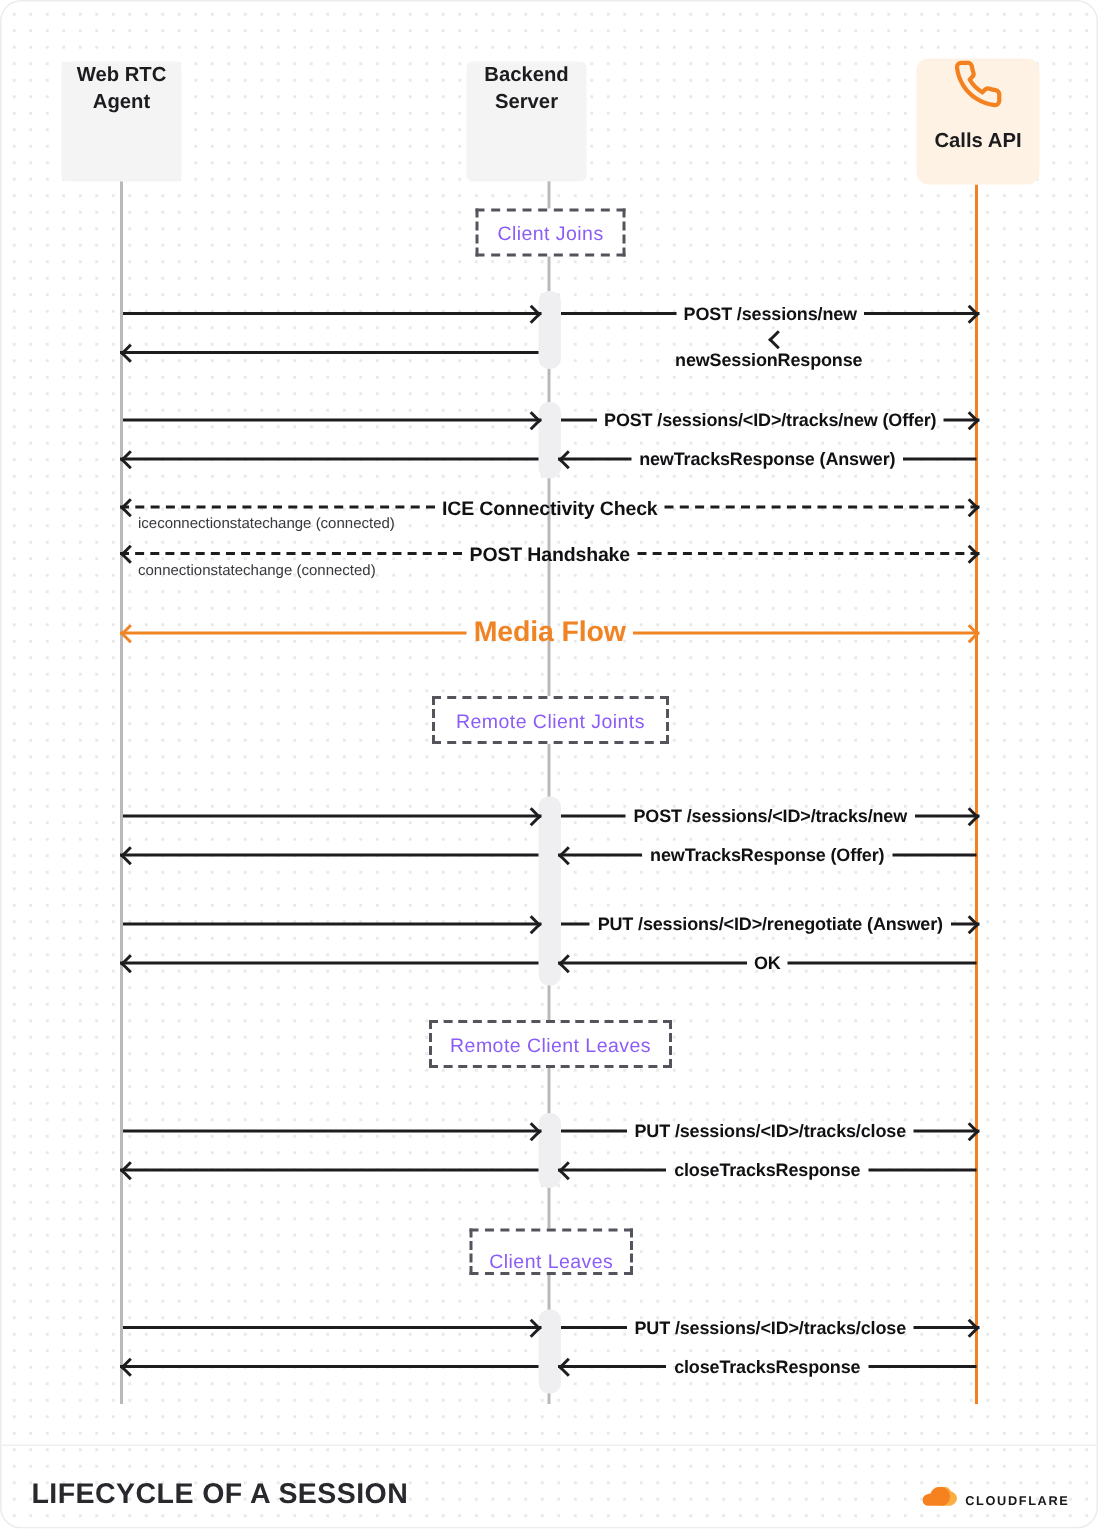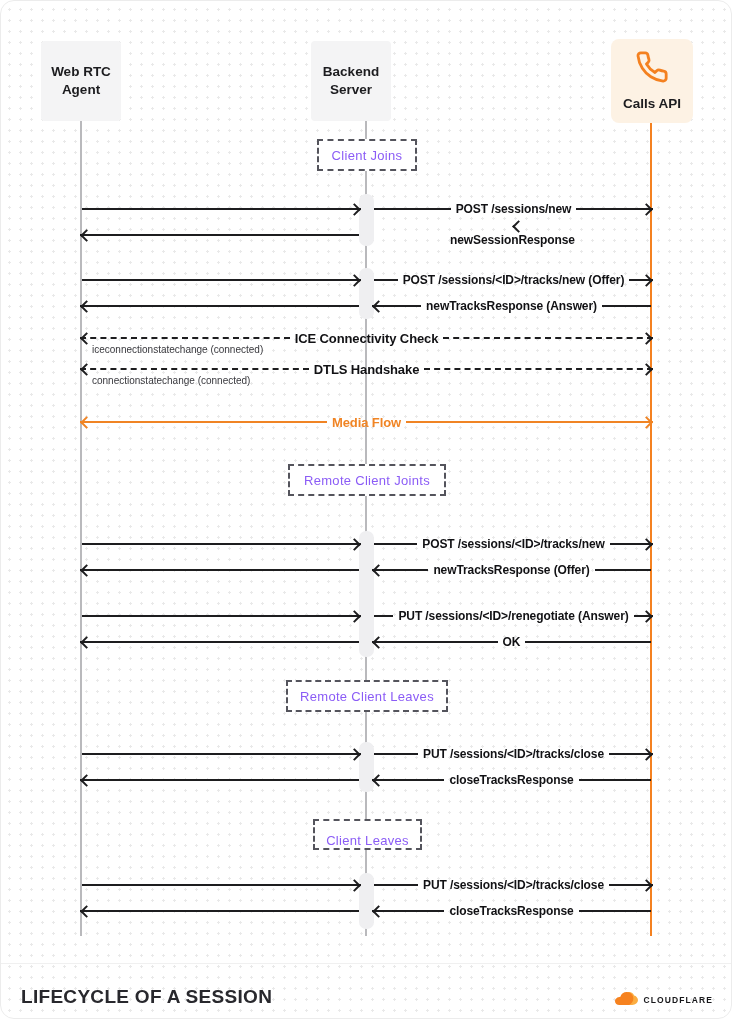--- a/index.html
+++ b/index.html
@@ -9,21 +9,21 @@
     font-family:"Liberation Sans","DejaVu Sans",sans-serif;
     background-color:#ffffff;
     background-image:radial-gradient(circle,#e9e9e9 1.1px,transparent 1.1px);
     background-size:11px 11px;background-position:3px 3px;
     border:1px solid #ececec;border-radius:14px;
   }
   
   .life{position:absolute;width:2px;background:#b9b9bc;}
   .life.orange{background:#f48120;}
   
-  .actor{position:absolute;display:flex;flex-direction:column;align-items:center;justify-content:center;
+  .actor{position:absolute;display:flex;flex-direction:column;align-items:center;
     background:#f4f4f5;border-radius:4px;text-align:center;}
   .actor .alabel{font-weight:700;font-size:13.5px;line-height:1.32;color:#1c1c1f;white-space:pre-line;}
   .actor.calls{background:#fdf2e4;border-radius:8px;}
   .actor.calls .alabel{margin-top:7px;}
   
   .act{position:absolute;left:358px;width:15px;background:#efeff1;border-radius:7px;}
   
   .step{position:absolute;display:flex;align-items:center;justify-content:center;
     background:#ffffff;border:2px dashed #54545c;color:#8b5cf6;
     font-size:13px;font-weight:500;letter-spacing:.3px;white-space:nowrap;}
@@ -31,21 +31,21 @@
   .msg{position:absolute;height:26px;display:flex;align-items:center;}
   .seg{flex:1 1 auto;height:0;border-top:2.5px solid #1d1d1f;}
   .seg.dash{border-top-style:dashed;}
   .lbl{flex:0 0 auto;font-weight:700;font-size:12px;letter-spacing:-.1px;color:#111114;
     padding:0 5px;white-space:nowrap;}
   .head{flex:0 0 auto;width:9px;height:9px;border-top:2.5px solid #1d1d1f;border-right:2.5px solid #1d1d1f;}
   .head.r{transform:rotate(45deg);margin-left:-11px;}
   .head.l{transform:rotate(-135deg);margin-right:-11px;}
   .msg.orange .seg{border-top-color:#f08424;}
   .msg.orange .head{border-top-color:#f08424;border-right-color:#f08424;}
-  .msg.orange .lbl{color:#f08424;font-size:13px;text-align:right;}
+  .msg.orange .lbl{color:#f08424;font-size:19px;text-align:right;}
   .msg .lbl.big{font-size:13px;}
   
   .note{position:absolute;font-size:10px;color:#38383d;white-space:nowrap;}
   
   .footline{position:absolute;left:0;right:0;top:962px;height:1px;background:#f0f0f0;}
   .title{position:absolute;left:20px;top:985px;font-size:19px;font-weight:700;letter-spacing:.3px;color:#28282d;}
   .brand{position:absolute;right:18px;top:990px;display:flex;align-items:center;gap:4px;}
   .brand .wordmark{font-size:8.5px;font-weight:700;letter-spacing:1.1px;color:#18181b;}
 </style>
 </head>
@@ -140,21 +140,21 @@
       <span class="seg dash"></span>
       <span class="lbl big">ICE Connectivity Check</span>
       <span class="seg dash"></span>
       <span class="head r"></span>
   </div>
   <div class="note" style="left:91px;top:343px;">iceconnectionstatechange (connected)</div>
 
   <div class="msg" style="left:81px;top:355px;width:569px;">
     <span class="head l"></span>
       <span class="seg dash"></span>
-      <span class="lbl big">DTLS Handshake</span>
+      <span class="lbl big">POST Handshake</span>
       <span class="seg dash"></span>
       <span class="head r"></span>
   </div>
   <div class="note" style="left:91px;top:374px;">connectionstatechange (connected)</div>
 
   <div class="msg orange" style="left:81px;top:408px;width:569px;">
     <span class="head l"></span>
       <span class="seg"></span>
       <span class="lbl">Media Flow</span>
       <span class="seg"></span>

